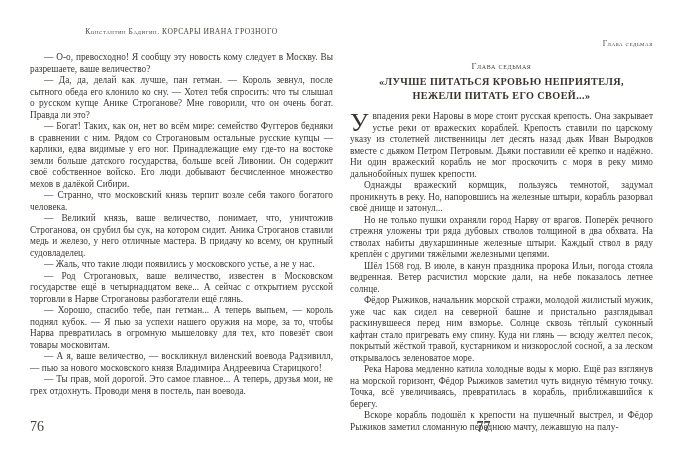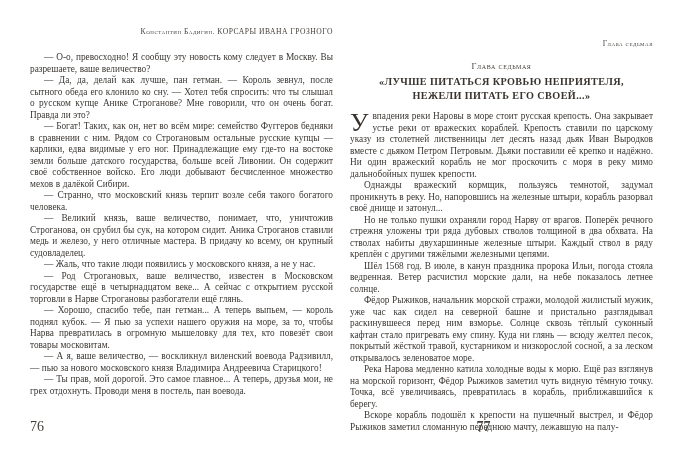--- a/index.html
+++ b/index.html
@@ -20,21 +20,21 @@
   .page-left  { left: 30px; }
   .page-right { left: 350px; margin-top: 12px; }
 
   .running-header {
     font-size: 7.6px;
     font-variant: small-caps;
     letter-spacing: 0.5px;
     color: #453f3a;
     white-space: nowrap;
   }
-  .page-left  .running-header { text-align: right; }
+  .page-left  .running-header { text-align: center; }
   .page-right .running-header { text-align: right; }
 
   .body-text { margin-top: 16px; }
   .page-right .body-text { margin-top: 8px; }
 
   p.para {
     margin: 0;
     font-size: 9.3px;
     line-height: 11.5px;
     text-align: justify;
@@ -85,21 +85,21 @@
 <div class="spread">
 
   <div class="page page-left">
     <div class="running-header">Константин Бадигин. КОРСАРЫ ИВАНА ГРОЗНОГО</div>
     <div class="body-text">
       <p class="para">— О-о, превосходно! Я сообщу эту новость кому следует в Москву. Вы разрешаете, ваше величество?</p>
       <p class="para">— Да, да, делай как лучше, пан гетман. — Король зевнул, после сытного обеда его клонило ко сну. — Хотел тебя спросить: что ты слышал о русском купце Анике Строганове? Мне говорили, что он очень богат. Правда ли это?</p>
       <p class="para">— Богат! Таких, как он, нет во всём мире: семейство Фуггеров бедняки в сравнении с ним. Рядом со Строгановым остальные русские купцы — карлики, едва видимые у его ног. Принадлежащие ему где-то на востоке земли больше датского государства, больше всей Ливонии. Он содержит своё собственное войско. Его люди добывают бесчисленное множество мехов в далёкой Сибири.</p>
       <p class="para">— Странно, что московский князь терпит возле себя такого богатого человека.</p>
       <p class="para">— Великий князь, ваше величество, понимает, что, уничтожив Строганова, он срубил бы сук, на котором сидит. Аника Строганов ставили медь и железо, у него отличные мастера. В придачу ко всему, он крупный судовладелец.</p>
-      <p class="para">— Жаль, что такие люди появились у московского князя, а не у нас.</p>
+      <p class="para">— Жаль, что такие люди появились у московского устье, а не у нас.</p>
       <p class="para">— Род Строгановых, ваше величество, известен в Московском государстве ещё в четырнадцатом веке... А сейчас с открытием русской торговли в Нарве Строгановы разбогатели ещё глянь.</p>
       <p class="para">— Хорошо, спасибо тебе, пан гетман... А теперь выпьем, — король поднял кубок. — Я пью за успехи нашего оружия на море, за то, чтобы Нарва превратилась в огромную мышеловку для тех, кто повезёт свои товары московитам.</p>
       <p class="para">— А я, ваше величество, — воскликнул виленский воевода Радзивилл, — пью за нового московского князя Владимира Андреевича Старицкого!</p>
       <p class="para">— Ты прав, мой дорогой. Это самое главное... А теперь, друзья мои, не грех отдохнуть. Проводи меня в постель, пан воевода.</p>
     </div>
   </div>
   <div class="page-number left">76</div>
 
   <div class="page page-right">
     <div class="running-header">Глава седьмая</div>

